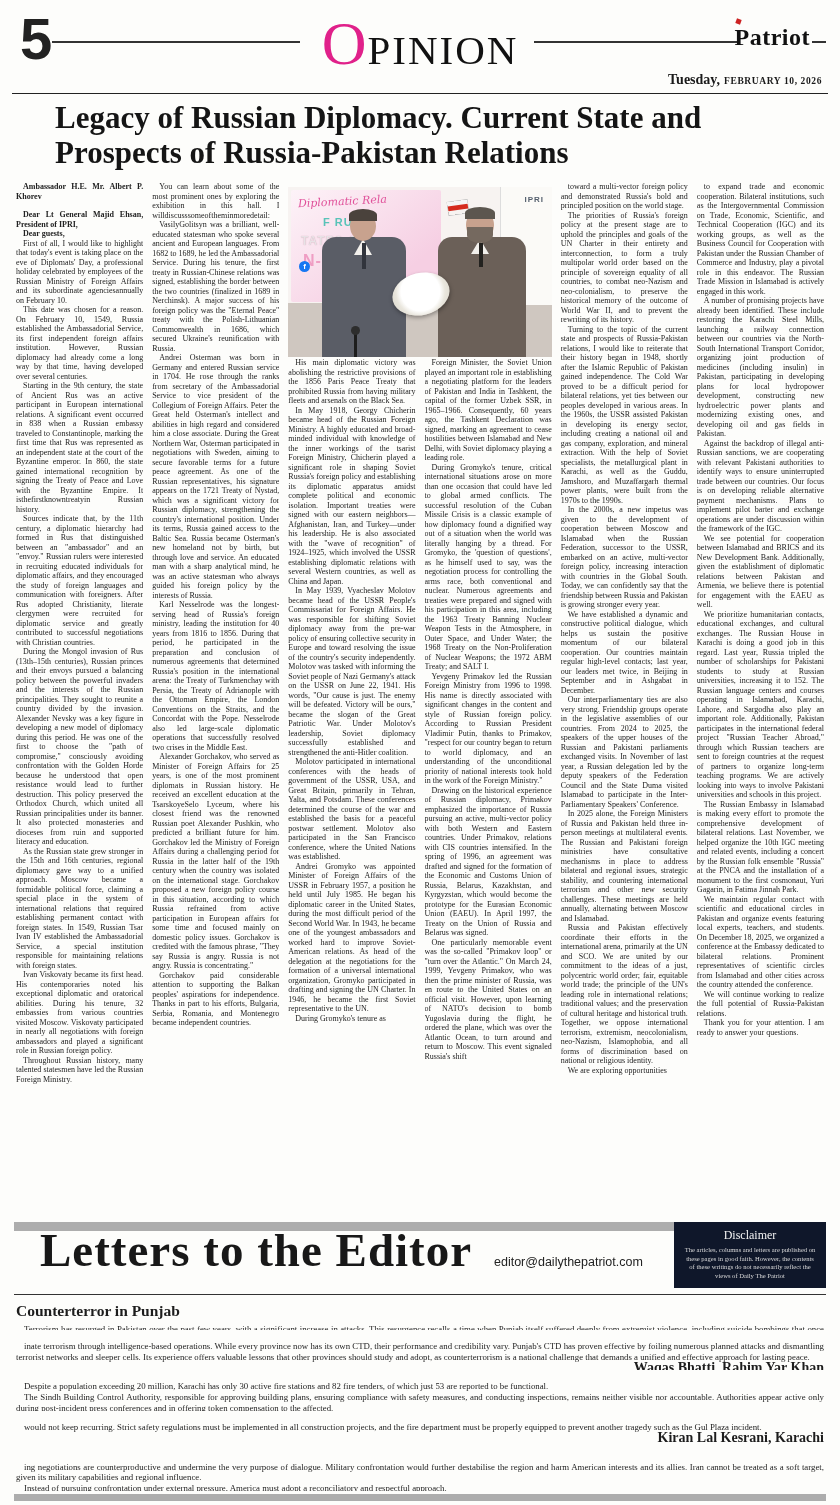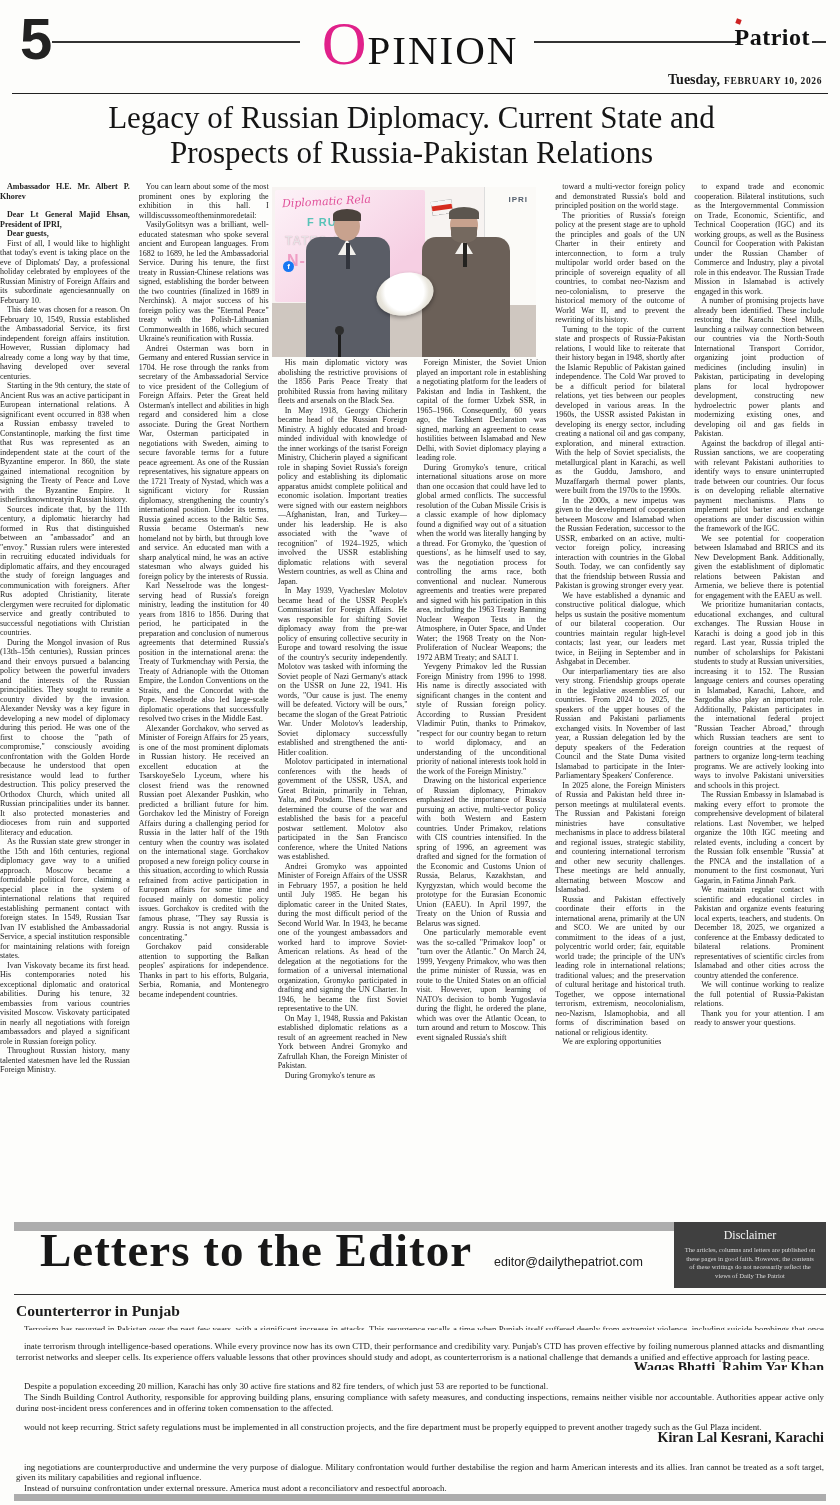--- a/index.html
+++ b/index.html
@@ -22,24 +22,24 @@
   .section-rest { font-size:41px; letter-spacing:2px; font-weight:400; color:#111; }
   .brand { position:absolute; right:30px; top:24px; font-size:24px; font-weight:bold;
            color:#111; letter-spacing:0.5px; }
   .brand-mark { position:absolute; top:-5px; left:1px; width:5px; height:5px; background:#cc2222;
                 transform:rotate(20deg); }
   .date { position:absolute; right:18px; top:70px; text-align:right; white-space:nowrap; }
   .date .day  { font-size:14px; font-weight:bold; }
   .date .rest { font-size:9.5px; letter-spacing:0.6px; font-weight:bold; }
   .top-rule { position:absolute; top:93px; left:12px; right:12px; border-top:1.6px solid #222; }
   
-  .headline { position:absolute; top:100px; left:55px; right:72px; text-align:center;
-              font-size:31px; font-weight:normal; line-height:1.13; color:#151515; }
-  
-  .article { position:absolute; top:182px; left:0; right:16px; height:1034px;
+  .headline { position:absolute; top:100px; left:55px; right:72px; text-align:left;
+              font-size:31px; font-weight:bold; line-height:1.13; color:#151515; }
+  
+  .article { position:absolute; top:182px; left:16px; right:16px; height:1034px;
              display:flex; gap:9px; }
   .col { flex:1 1 0; height:100%; overflow:hidden; font-size:8px; line-height:9.5px;
          text-align:justify; color:#222; }
   .col p { text-indent:7px; margin:0; }
   .col p.b { font-weight:bold; }
   .col p.byline { margin-bottom:9px; }
   .col p.salut { margin-top:0; }
   .photo-spacer { height:176px; }
   
   .photo { position:absolute; left:272px; top:5px; width:264px; height:170px;
@@ -94,21 +94,21 @@
   .mic { position:absolute; left:66px; bottom:0; width:3px; height:24px; background:#1d1d1d; }
   .mic:before { content:""; position:absolute; top:-7px; left:-3px; width:9px; height:9px;
                 border-radius:50%; background:#2d2d2d; }
   
   .gray-bar  { position:absolute; top:1222px; left:14px; right:14px; height:9px; background:#adadad; }
   .letters-head { position:absolute; top:1231px; left:14px; right:14px; height:61px; }
   .letters-title { position:absolute; left:26px; top:-4px; font-size:47px; font-weight:700;
                    letter-spacing:1px; color:#181818; line-height:1; }
   .email { position:absolute; left:480px; top:24px; font-family:"Liberation Sans",sans-serif;
            font-size:12.5px; color:#222; }
-  .disclaimer { position:absolute; right:0; top:-9px; width:152px; height:66px; background:#404040;
+  .disclaimer { position:absolute; right:0; top:-9px; width:152px; height:66px; background:#0f172a;
                 color:#eee; text-align:center; }
   .d-title { font-size:12px; margin:6px 0 3px; color:#f4f4f4; }
   .d-text  { font-size:6.6px; line-height:8.6px; color:#d9d9d9; padding:0 9px; }
   .mid-rule { position:absolute; top:1294px; left:14px; right:14px; border-top:1.4px solid #333; }
   
   .letters { position:absolute; top:1301px; left:16px; right:16px; height:190px;
              display:flex; gap:11px;flex-direction:column; }
   .lcol { flex:1 1 0; height:100%; overflow:hidden; font-size:8.8px; line-height:10.6px;
           text-align:justify; color:#1d1d1d; }
   .lcol h3 { font-size:15.5px; line-height:1.05; font-weight:bold; margin:2px 0 5px; text-align:left; }
@@ -168,21 +168,20 @@
         </div>
     </div>
     <div class="col">
       <div class="photo-spacer"></div>
       <div>
           <p>His main diplomatic victory was abolishing the restrictive provisions of the 1856 Paris Peace Treaty that prohibited Russia from having military fleets and arsenals on the Black Sea.</p>
           <p>In May 1918, Georgy Chicherin became head of the Russian Foreign Ministry. A highly educated and broad-minded individual with knowledge of the inner workings of the tsarist Foreign Ministry, Chicherin played a significant role in shaping Soviet Russia's foreign policy and establishing its diplomatic apparatus amidst complete political and economic isolation. Important treaties were signed with our eastern neighbors—Afghanistan, Iran, and Turkey—under his leadership. He is also associated with the "wave of recognition" of 1924–1925, which involved the USSR establishing diplomatic relations with several Western countries, as well as China and Japan.</p>
           <p>In May 1939, Vyacheslav Molotov became head of the USSR People's Commissariat for Foreign Affairs. He was responsible for shifting Soviet diplomacy away from the pre-war policy of ensuring collective security in Europe and toward resolving the issue of the country's security independently. Molotov was tasked with informing the Soviet people of Nazi Germany's attack on the USSR on June 22, 1941. His words, "Our cause is just. The enemy will be defeated. Victory will be ours," became the slogan of the Great Patriotic War. Under Molotov's leadership, Soviet diplomacy successfully established and strengthened the anti-Hitler coalition.</p>
           <p>Molotov participated in international conferences with the heads of government of the USSR, USA, and Great Britain, primarily in Tehran, Yalta, and Potsdam. These conferences determined the course of the war and established the basis for a peaceful postwar settlement. Molotov also participated in the San Francisco conference, where the United Nations was established.</p>
           <p>Andrei Gromyko was appointed Minister of Foreign Affairs of the USSR in February 1957, a position he held until July 1985. He began his diplomatic career in the United States, during the most difficult period of the Second World War. In 1943, he became one of the youngest ambassadors and worked hard to improve Soviet-American relations. As head of the delegation at the negotiations for the formation of a universal international organization, Gromyko participated in drafting and signing the UN Charter. In 1946, he became the first Soviet representative to the UN.</p>
-          <p>On May 1, 1948, Russia and Pakistan established diplomatic relations as a result of an agreement reached in New York between Andrei Gromyko and Zafrullah Khan, the Foreign Minister of Pakistan.</p>
           <p>During Gromyko's tenure as</p>
         </div>
     </div>
     <div class="col">
       <div class="photo-spacer"></div>
       <div>
           <p>Foreign Minister, the Soviet Union played an important role in establishing a negotiating platform for the leaders of Pakistan and India in Tashkent, the capital of the former Uzbek SSR, in 1965–1966. Consequently, 60 years ago, the Tashkent Declaration was signed, marking an agreement to cease hostilities between Islamabad and New Delhi, with Soviet diplomacy playing a leading role.</p>
           <p>During Gromyko's tenure, critical international situations arose on more than one occasion that could have led to global armed conflicts. The successful resolution of the Cuban Missile Crisis is a classic example of how diplomacy found a dignified way out of a situation when the world was literally hanging by a thread. For Gromyko, the 'question of questions', as he himself used to say, was the negotiation process for controlling the arms race, both conventional and nuclear. Numerous agreements and treaties were prepared and signed with his participation in this area, including the 1963 Treaty Banning Nuclear Weapon Tests in the Atmosphere, in Outer Space, and Under Water; the 1968 Treaty on the Non-Proliferation of Nuclear Weapons; the 1972 ABM Treaty; and SALT I.</p>
           <p>Yevgeny Primakov led the Russian Foreign Ministry from 1996 to 1998. His name is directly associated with significant changes in the content and style of Russian foreign policy. According to Russian President Vladimir Putin, thanks to Primakov, "respect for our country began to return to world diplomacy, and an understanding of the unconditional priority of national interests took hold in the work of the Foreign Ministry."</p>
           <p>Drawing on the historical experience of Russian diplomacy, Primakov emphasized the importance of Russia pursuing an active, multi-vector policy with both Western and Eastern countries. Under Primakov, relations with CIS countries intensified. In the spring of 1996, an agreement was drafted and signed for the formation of the Economic and Customs Union of Russia, Belarus, Kazakhstan, and Kyrgyzstan, which would become the prototype for the Eurasian Economic Union (EAEU). In April 1997, the Treaty on the Union of Russia and Belarus was signed.</p>

